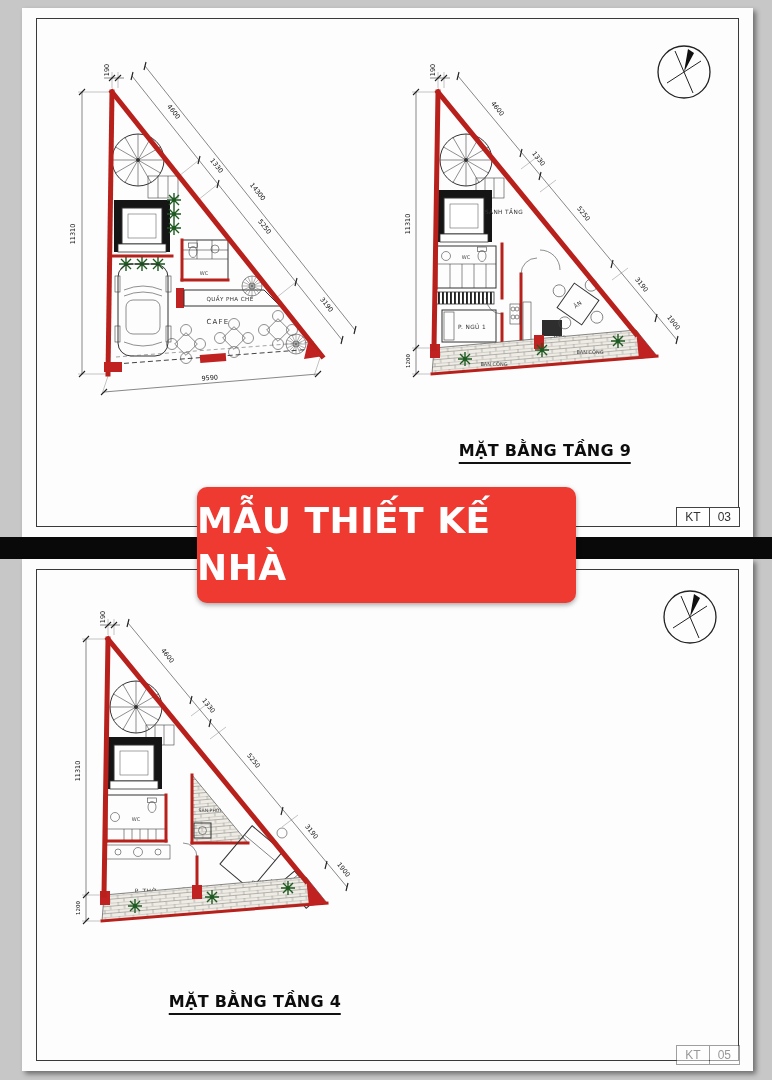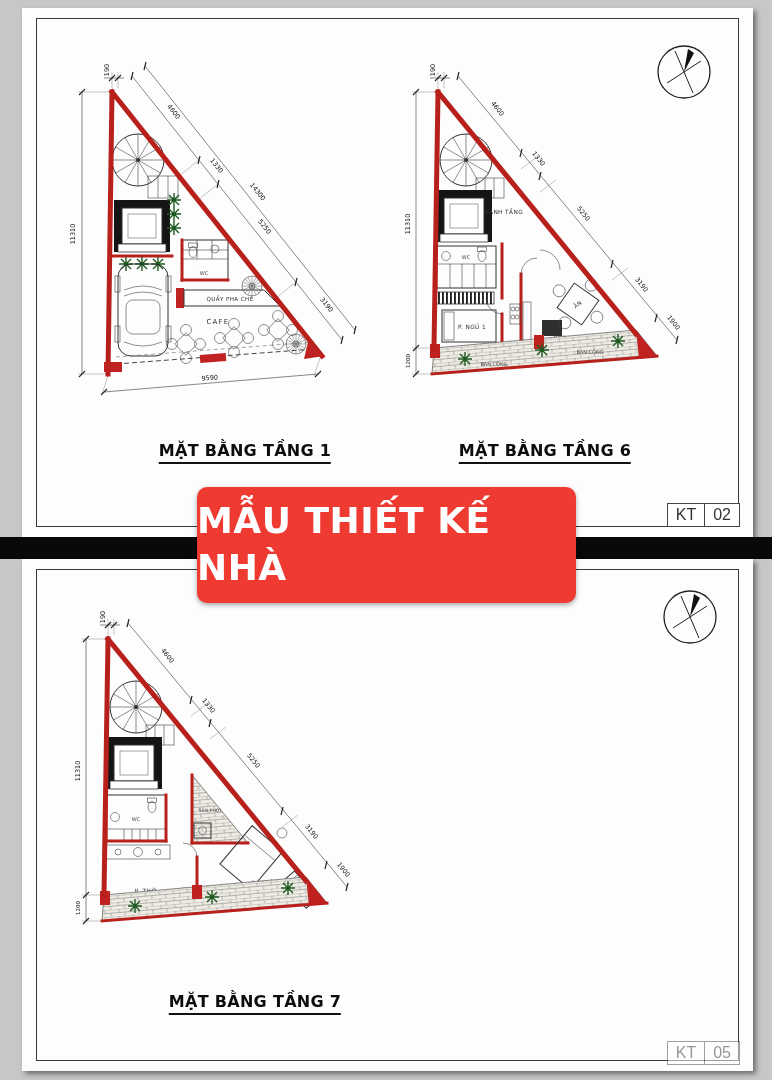--- a/index.html
+++ b/index.html
@@ -15,21 +15,21 @@
           border-radius:10px;display:flex;flex-direction:column;justify-content:center;
           align-items:center;z-index:6;box-shadow:0 2px 5px rgba(0,0,0,.35)}
   .banner div{color:#fff;font-weight:bold;font-size:36px;line-height:1.3;
           font-family:"DejaVu Sans","Liberation Sans",sans-serif;letter-spacing:.5px}
   .plan-title{position:absolute;transform:translateX(-50%);font-weight:bold;font-size:16px;
           color:#0d0d0d;letter-spacing:.3px;border-bottom:2px solid #111;padding-bottom:2px;
           font-family:"DejaVu Sans","Liberation Sans",sans-serif;white-space:nowrap}
   .plan{position:absolute}
   .compass{position:absolute;width:60px;height:60px}
   .titleblock{position:absolute;right:13px;bottom:10px;display:flex;border:1.3px solid #444;
-          font-size:16px;color:#333;background:#fff}
+          font-size:12px;color:#333;background:#fff}
   .titleblock span{padding:2px 8px}
   .titleblock span+span{border-left:1.3px solid #444}
   .titleblock.faded{opacity:.5;bottom:6px}
   
   .wall{stroke:#b8201c;stroke-width:5;fill:none;stroke-linecap:square}
   .wall3{stroke:#b8201c;stroke-width:3;fill:none;stroke-linecap:square}
   .redfill{fill:#c02121;stroke:none}
   .thin{stroke:#333;stroke-width:1;fill:none}
   .thin2{stroke:#444;stroke-width:.6;fill:none}
   .dash{stroke:#444;stroke-width:1;fill:none;stroke-dasharray:5 3}
@@ -292,25 +292,24 @@
       <line class="wall" x1="48" y1="34" x2="246" y2="276"></line>
     </g>
   </svg>
 
   <svg class="compass" style="left:632px;top:34px" viewBox="0 0 60 60">
     <use href="#northarrow"></use>
   </svg>
 
   <div class="titleblock">
     <span>KT</span>
-    <span>02</span>
+    <span>03</span>
   </div>
 
-  <div class="plan-title" style="left:223px;top:433px">MẶT BẰNG TẦNG 1</div>
-  <div class="plan-title" style="left:523px;top:433px">MẶT BẰNG TẦNG 6</div>
+  <div class="plan-title" style="left:523px;top:433px">MẶT BẰNG TẦNG 9</div>
 </section>
 
 <div class="divider"></div>
 
 <div class="banner">
   <div>MẪU THIẾT KẾ NHÀ</div>
 </div>
 
 <section class="sheet sheet-bottom">
   <div class="frame"></div>
@@ -419,14 +418,14 @@
 
   <svg class="compass" style="left:638px;top:28px" viewBox="0 0 60 60">
     <use href="#northarrow"></use>
   </svg>
 
   <div class="titleblock faded">
     <span>KT</span>
     <span>05</span>
   </div>
 
-  <div class="plan-title" style="left:233px;top:433px">MẶT BẰNG TẦNG 7</div>
+  <div class="plan-title" style="left:233px;top:433px">MẶT BẰNG TẦNG 4</div>
 </section>
 
 </body></html>

